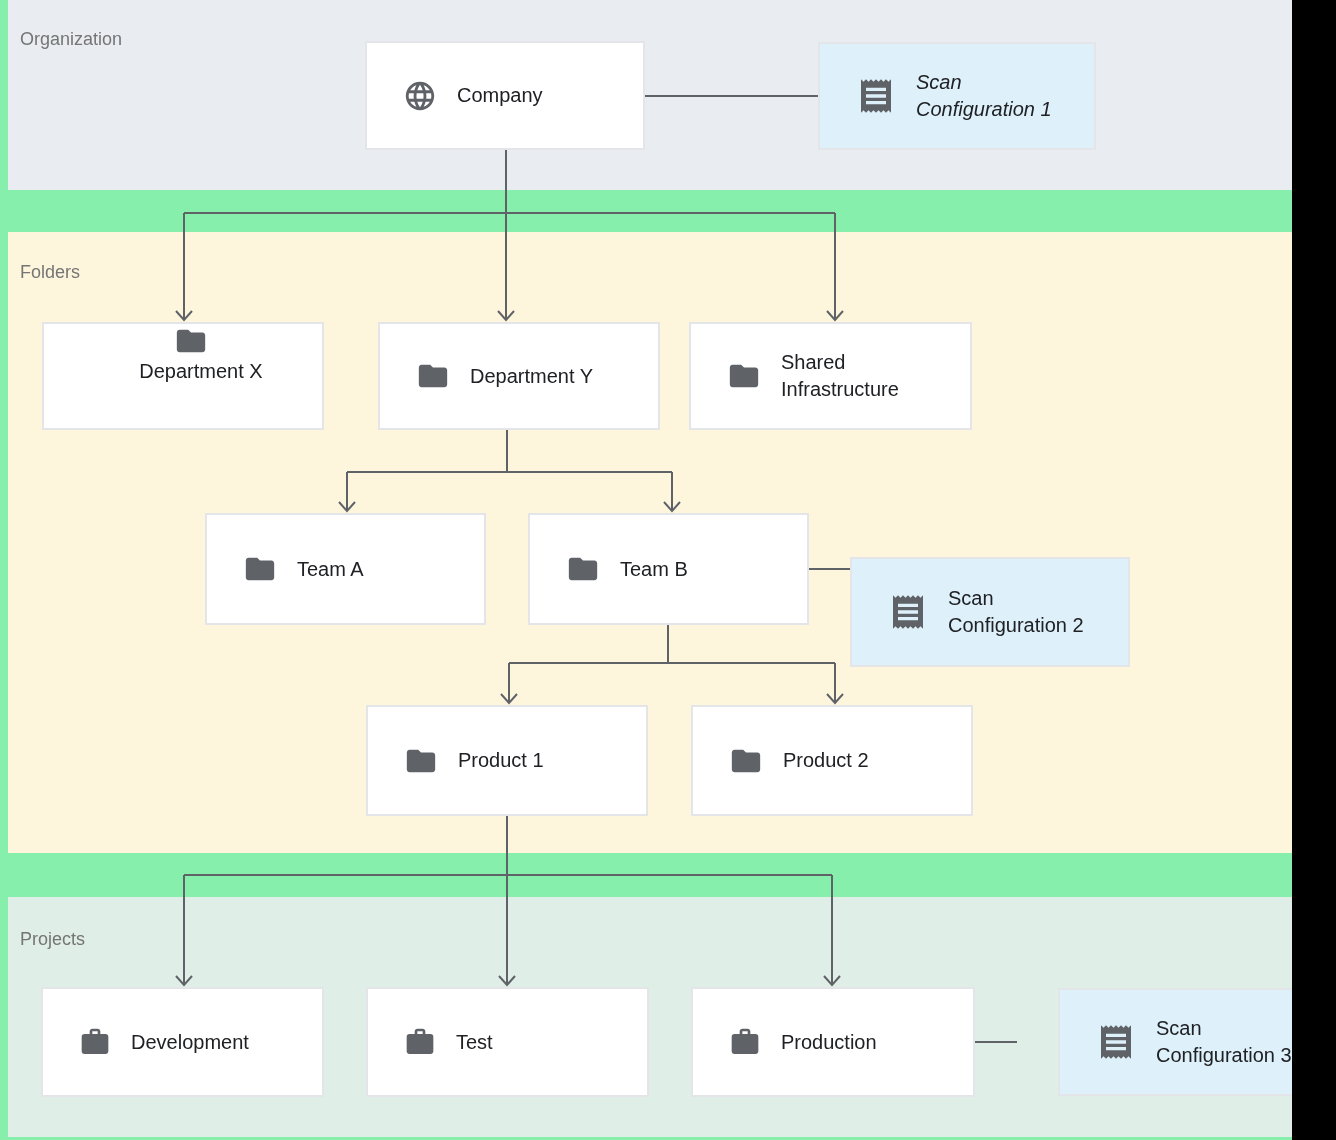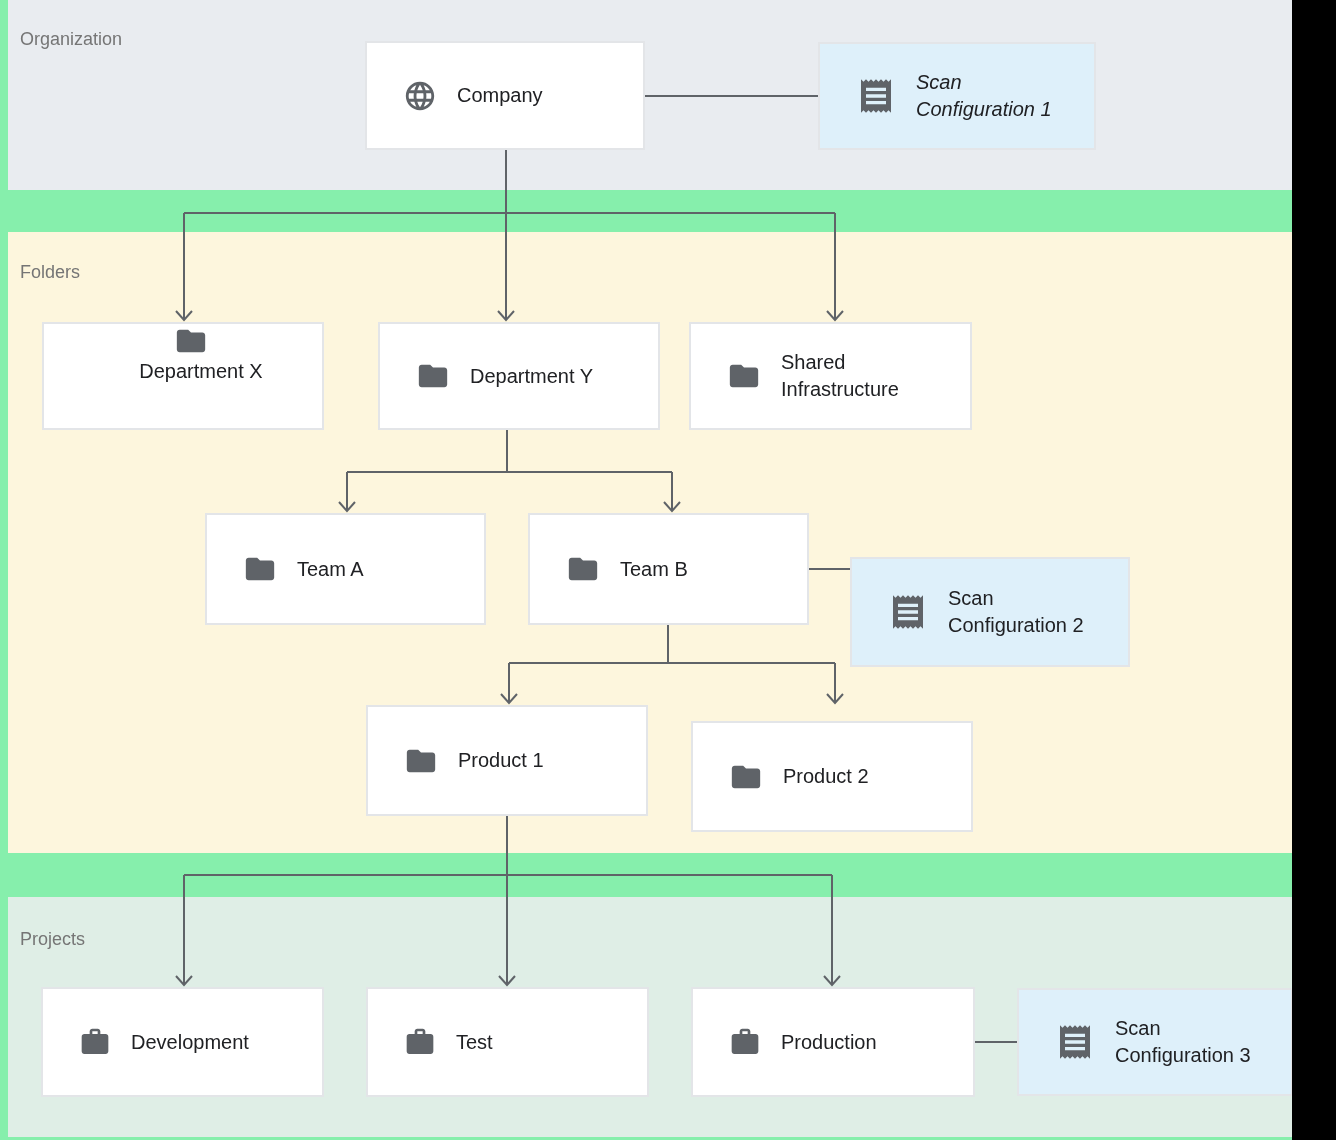--- a/index.html
+++ b/index.html
@@ -129,21 +129,21 @@
 
   <div class="node" style="left:366px;top:705px;width:282px;height:111px;">
     <span class="icon">
       <svg viewBox="0 0 24 24" width="34" height="34" fill="#5f6368">
           <path d="M10 4H4c-1.1 0-1.99.9-1.99 2L2 18c0 1.1.9 2 2 2h16c1.1 0 2-.9 2-2V8c0-1.1-.9-2-2-2h-8l-2-2z"></path>
         </svg>
     </span>
     <span class="label">Product 1</span>
   </div>
 
-  <div class="node" style="left:691px;top:705px;width:282px;height:111px;margin-top:16px;">
+  <div class="node" style="left:691px;top:705px;width:282px;height:111px;">
     <span class="icon">
       <svg viewBox="0 0 24 24" width="34" height="34" fill="#5f6368">
           <path d="M10 4H4c-1.1 0-1.99.9-1.99 2L2 18c0 1.1.9 2 2 2h16c1.1 0 2-.9 2-2V8c0-1.1-.9-2-2-2h-8l-2-2z"></path>
         </svg>
     </span>
     <span class="label">Product 2</span>
   </div>
 
   <div class="node" style="left:41px;top:987px;width:283px;height:110px;">
     <span class="icon">
@@ -165,21 +165,21 @@
 
   <div class="node" style="left:691px;top:987px;width:284px;height:110px;">
     <span class="icon">
       <svg viewBox="0 0 24 24" width="32" height="32" fill="#5f6368">
           <path d="M20 6h-4V4c0-1.11-.89-2-2-2h-4c-1.11 0-2 .89-2 2v2H4c-1.11 0-1.99.89-1.99 2L2 19c0 1.11.89 2 2 2h16c1.11 0 2-.89 2-2V8c0-1.11-.89-2-2-2zm-6 0h-4V4h4v2z"></path>
         </svg>
     </span>
     <span class="label">Production</span>
   </div>
 
-  <div class="node scan" style="left:1017px;top:988px;width:276px;height:108px;">
+  <div class="node scan" style="left:1058px;top:988px;width:276px;height:108px;">
     <span class="icon">
       <svg viewBox="0 0 24 24" width="40" height="40" fill="#5f6368">
           <path fill-rule="evenodd" d="M18 17H6v-2h12v2zm0-4H6v-2h12v2zm0-4H6V7h12v2zM3 22l1.5-1.5L6 22l1.5-1.5L9 22l1.5-1.5L12 22l1.5-1.5L15 22l1.5-1.5L18 22l1.5-1.5L21 22V2l-1.5 1.5L18 2l-1.5 1.5L15 2l-1.5 1.5L12 2l-1.5 1.5L9 2 7.5 3.5 6 2 4.5 3.5 3 2v20z"></path>
         </svg>
     </span>
     <span class="label">Scan Configuration 3</span>
   </div>
 
 </div>
 

